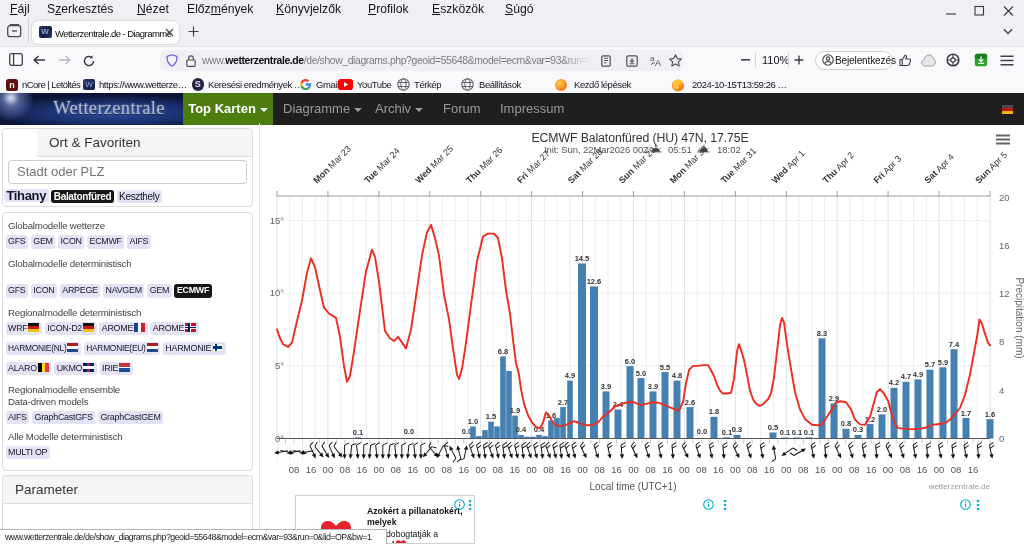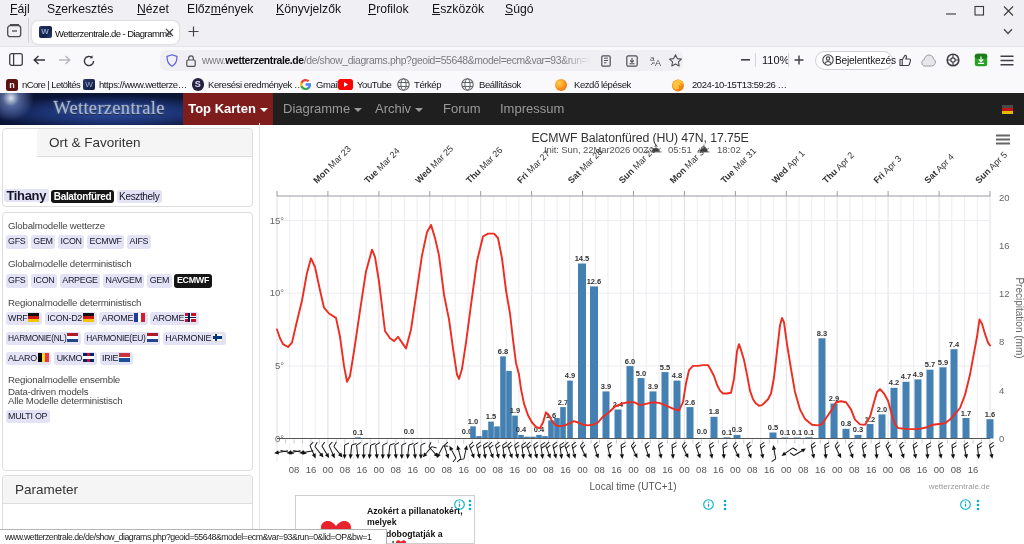--- a/index.html
+++ b/index.html
@@ -189,46 +189,48 @@
 <div class="abs" style="left:555px;top:78.5px;width:12px;height:12px;border-radius:50%;background:radial-gradient(circle at 35% 35%,#ffd24a,#f77b11 70%);"></div>
 <span class="bm" style="left:574px">Kezdő lépések</span>
 <svg class="ic" style="left:671px;top:77.5px" width="14" height="14" viewBox="0 0 14 14">
  <circle cx="7" cy="7.5" r="6" fill="#f57e17"></circle>
  <path d="M2 5 C3.5 2.5 6 1.2 8.5 2 C11 2.8 12.6 5 12.4 7.6 C11.5 5.8 10 5.2 8.8 5.4 C10 6.2 10.6 7.4 10.2 8.8 C9.4 7.6 8.4 7.2 7.4 7.4 C8.6 8.6 8.4 10.4 7 11.2 C5.2 12.2 3 11.2 2.2 9.2 C1.6 7.8 1.6 6.3 2 5 Z" fill="#ffc33a"></path>
 </svg>
 <span class="bm" style="left:692px">2024-10-15T13:59:26 …</span>
 
 <div id="siteheader" class="abs">
  <div id="logo">Wetterzentrale</div>
- <div class="nav-item" style="left:183px;width:90px;background:#7f1d1d;color:#fff;font-weight:bold;text-align:center;">Top Karten<span class="caret"></span></div>
+ <div class="nav-item" style="left:183px;width:90px;background:#4d7c0f;color:#fff;font-weight:bold;text-align:center;">Top Karten<span class="caret"></span></div>
  <div class="nav-item" style="left:283px;">Diagramme<span class="caret"></span></div>
  <div class="nav-item" style="left:375px;">Archiv<span class="caret"></span></div>
  <div class="nav-item" style="left:443px;">Forum</div>
  <div class="nav-item" style="left:500px;">Impressum</div>
  <div style="position:absolute;left:1002px;top:12px;width:11px;height:8.5px;background:linear-gradient(180deg,#4a4a4a 33%,#c01515 33%,#c01515 66%,#e8b800 66%);"></div>
 </div>
 
 <div class="card" style="top:127.5px;height:79px;padding-left:34px;">
  <div class="cardhead">Ort &amp; Favoriten</div>
+ <input style="position: absolute; left: 5px; top: 31px; width: 239px; height: 24px; border: 1px solid rgb(204, 204, 204); border-radius: 4px; font-size: 13px; color: rgb(170, 170, 170); padding-left: 8px; font-family: &quot;Liberation Sans&quot;, sans-serif;" placeholder="Stadt oder PLZ">
  <div style="position:absolute;left:1px;top:60px;white-space:nowrap;font-size:10px;line-height:13.5px;">
   <span class="pill" style="font-size:13px;letter-spacing:-0.35px;font-weight:bold;">Tihany</span> <span class="pill sel" style="font-size:10px;letter-spacing:-0.35px;">Balatonfüred</span> <span class="pill" style="font-size:10px;letter-spacing:-0.35px;">Keszthely</span>
  </div>
 </div>
 
 <div class="card" style="top:212px;height:259px;padding:7px 0 0 5px;overflow:hidden;">
  <div class="slabel">Globalmodelle wetterze</div>
  <div class="prow" style="margin:2.5px 0 9px 0;"><span class="pill">GFS</span> <span class="pill">GEM</span> <span class="pill">ICON</span> <span class="pill">ECMWF</span> <span class="pill">AIFS</span></div>
  <div class="slabel">Globalmodelle deterministisch</div>
- <div class="prow" style="margin:4px 0 9px 0;"><span class="pill">GFS</span> <span class="pill">ICON</span> <span class="pill">ARPEGE</span> <span class="pill">NAVGEM</span> <span class="pill">GEM</span> <span class="pill sel">ECMWF</span></div>
+ <div class="prow" style="margin:14px 0 9px 0;"><span class="pill">GFS</span> <span class="pill">ICON</span> <span class="pill">ARPEGE</span> <span class="pill">NAVGEM</span> <span class="pill">GEM</span> <span class="pill sel">ECMWF</span></div>
  <div class="slabel">Regionalmodelle deterministisch</div>
  <div class="prow" style="margin:2.5px 0 0 0;"><span class="pill">WRF<span class="flag" style="background:linear-gradient(180deg,#111 33%,#cf1717 33%,#cf1717 66%,#f5c400 66%)"></span></span> <span class="pill">ICON-D2<span class="flag" style="background:linear-gradient(180deg,#111 33%,#cf1717 33%,#cf1717 66%,#f5c400 66%)"></span></span> <span class="pill">AROME<span class="flag" style="background:linear-gradient(90deg,#1e3f9e 33%,#fff 33%,#fff 66%,#d02030 66%)"></span></span> <span class="pill">AROME<span class="flag" style="background-color:#c8102e;background-image:linear-gradient(90deg,transparent 30%,#00205b 30%,#00205b 45%,transparent 45%),linear-gradient(180deg,transparent 42%,#00205b 42%,#00205b 60%,transparent 60%),linear-gradient(90deg,transparent 24%,#fff 24%,#fff 51%,transparent 51%),linear-gradient(180deg,transparent 32%,#fff 32%,#fff 70%,transparent 70%)"></span></span></div>
  <div class="prow" style="margin:5.5px 0 0 0;"><span class="pill sm">HARMONIE(NL)<span class="flag" style="background:linear-gradient(180deg,#ae1c28 33%,#fff 33%,#fff 66%,#21468b 66%)"></span></span> <span class="pill sm">HARMONIE(EU)<span class="flag" style="background:linear-gradient(180deg,#ae1c28 33%,#fff 33%,#fff 66%,#21468b 66%)"></span></span> <span class="pill">HARMONIE<span class="flag" style="background-color:#fff;background-image:linear-gradient(180deg,transparent 35%,#003580 35%,#003580 65%,transparent 65%),linear-gradient(90deg,transparent 25%,#003580 25%,#003580 45%,transparent 45%);border:0.5px solid #ddd"></span></span></div>
  <div class="prow" style="margin:5.5px 0 9px 0;"><span class="pill">ALARO<span class="flag" style="background:linear-gradient(90deg,#000 33%,#fdda25 33%,#fdda25 66%,#ef3340 66%)"></span></span> <span class="pill">UKMO<span class="flag" style="background-color:#012169;background-image:linear-gradient(180deg,transparent 33%,#fff 33%,#fff 66%,transparent 66%),linear-gradient(90deg,transparent 38%,#c8102e 38%,#c8102e 62%,transparent 62%)"></span></span> <span class="pill">IRIE<span class="flag" style="background:linear-gradient(180deg,#c6363c 45%,#fff 45%,#fff 55%,#1b4f9c 55%)"></span></span></div>
  <div class="slabel">Regionalmodelle ensemble</div>
  <div class="slabel">Data-driven models</div>
+ <div class="prow" style="margin:2.5px 0 9px 0;"><span class="pill">AIFS</span> <span class="pill">GraphCastGFS</span> <span class="pill">GraphCastGEM</span></div>
  <div class="slabel" style="margin-top:-2px;">Alle Modelle deterministisch</div>
  <div class="prow" style="margin:2px 0 0 0;"><span class="pill">MULTI OP</span></div>
 </div>
 
 <div class="card" style="top:474.5px;height:70px;border-bottom:none;border-radius:4px 4px 0 0;">
  <div class="cardhead">Parameter</div>
  <div style="position:absolute;left:1px;top:33px;white-space:nowrap;font-size:10px;line-height:13.5px;"><span class="pill" style="font-size:10px;letter-spacing:-0.35px;">Meteogramm</span> <span class="pill sel" style="font-size:10px;letter-spacing:-0.35px;margin-top:36px;">Meteogramm 10T</span> <span class="pill" style="font-size:10px;letter-spacing:-0.35px;">Wind</span></div>
 </div>
 
 <svg width="765" height="421" viewBox="259 123 765 421" style="position:absolute;left:259px;top:123px;font-family:'Liberation Sans',sans-serif;">
@@ -1103,21 +1105,21 @@
 <text x="973.0" y="473" font-size="9.5" fill="#555" text-anchor="middle">16</text>
 <text x="633" y="489.5" font-size="10" fill="#555" text-anchor="middle">Local time (UTC+1)</text>
 <text x="990" y="489" font-size="8" fill="#999" text-anchor="end">wetterzentrale.de</text>
 </svg>
 
 <div class="abs" style="left:295px;top:495px;width:180px;height:49px;background:#fff;border:1px solid #cfcfcf;overflow:hidden;">
  <svg style="position:absolute;left:25px;top:25px" width="30" height="26" viewBox="0 0 30 26">
       <path d="M15 25 C4 17 0 11 0 6.5 C0 2.5 3 0 6.8 0 C10 0 13 2 15 5 C17 2 20 0 23.2 0 C27 0 30 2.5 30 6.5 C30 11 26 17 15 25 Z" fill="#e8232e"></path>
     </svg>
  <div style="position:absolute;left:71px;top:10px;font-size:8.7px;font-weight:bold;color:#111;line-height:11.3px;">Azokért a pillanatokért,<br>melyek</div>
- <div style="position:absolute;left:90px;top:32.5px;font-size:8.7px;font-weight:bold;color:#111;">dobogtatják a</div>
+ <div style="position:absolute;left:90px;top:32.5px;font-size:8.7px;font-weight:normal;color:#111;">dobogtatják a</div>
  <div style="position:absolute;left:93px;top:43.5px;font-size:8.7px;font-weight:bold;color:#111;">d</div>
  <svg style="position:absolute;left:100px;top:44px" width="10" height="9" viewBox="0 0 30 26">
       <path d="M15 25 C4 17 0 11 0 6.5 C0 2.5 3 0 6.8 0 C10 0 13 2 15 5 C17 2 20 0 23.2 0 C27 0 30 2.5 30 6.5 C30 11 26 17 15 25 Z" fill="#e8232e"></path>
     </svg>
  <svg style="position:absolute;right:9px;top:3px" width="11" height="11" viewBox="0 0 11 11">
       <circle cx="5.5" cy="5.5" r="4.8" fill="none" stroke="#00aecd" stroke-width="1.1"></circle>
       <path d="M5.5 4.8 v3 M5.5 2.6 v1.2" stroke="#00aecd" stroke-width="1.2"></path>
     </svg>
  <svg style="position:absolute;right:2.5px;top:3px" width="4" height="12" viewBox="0 0 4 12">
       <circle cx="2" cy="2" r="1.3" fill="#00aecd"></circle>

